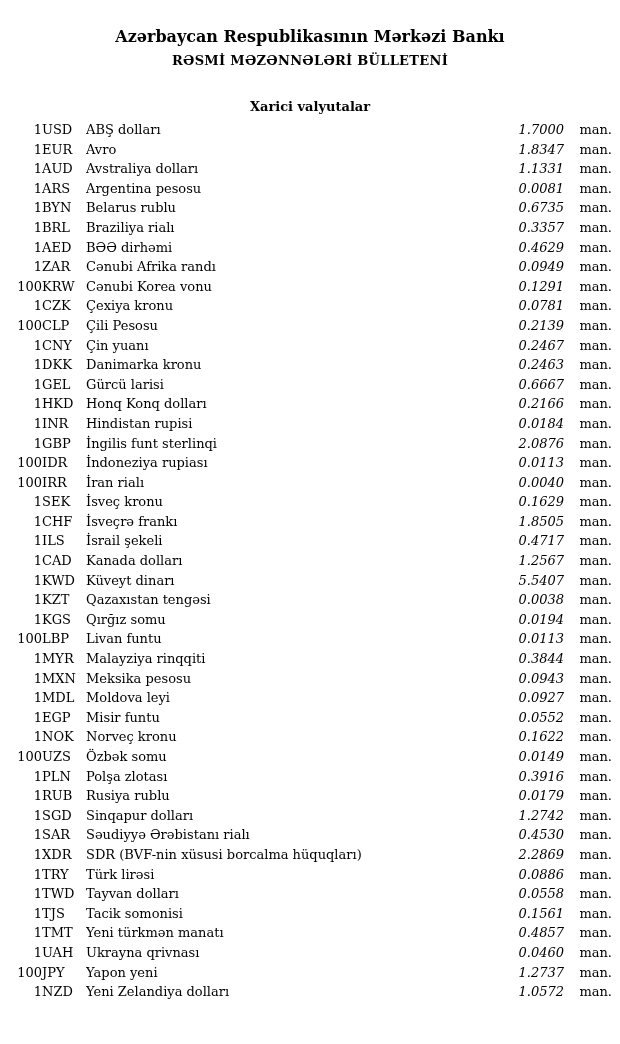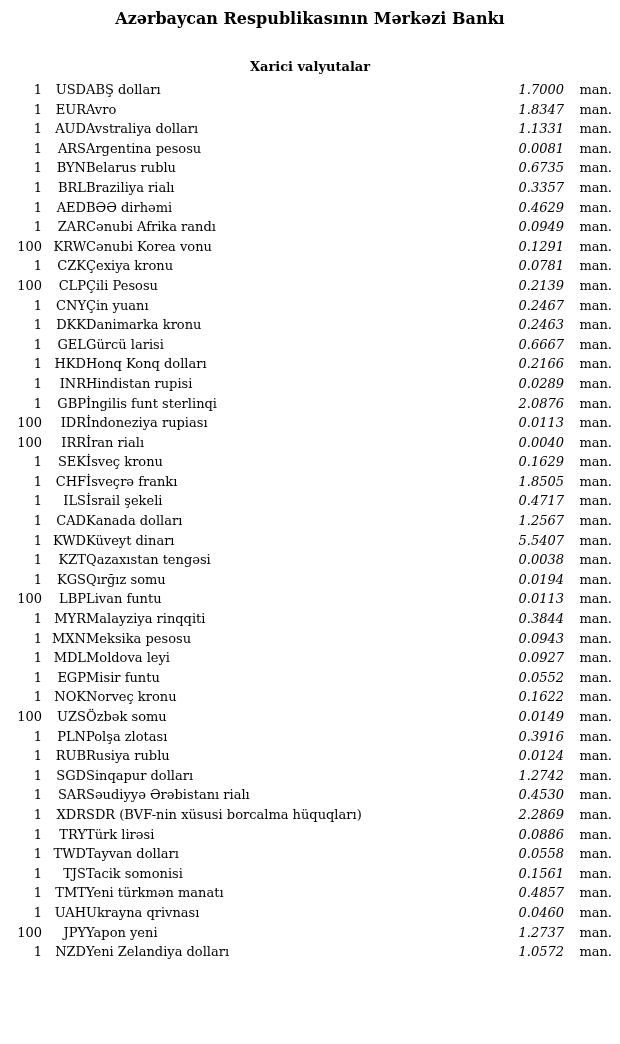--- a/index.html
+++ b/index.html
@@ -5,50 +5,51 @@
   * { box-sizing: border-box; }
   html, body { margin: 0; padding: 0; }
   body {
     width: 620px;
     height: 1044px;
     background: #ffffff;
     color: #000000;
     font-family: "DejaVu Serif", "Liberation Serif", serif;
     overflow: hidden;
   }
-  .header { text-align: center; padding-top: 9px; }
+  .header { text-align: center; padding-top: 27px; }
   .doc-title { font-size: 16px; font-weight: 700; line-height: 20px; }
   .date-line { font-size: 12px; font-weight: 700; margin-top: 6px; line-height: 15px; }
   .subtitle  { font-size: 12px; font-weight: 700; margin-top: 4px; line-height: 15px; }
   .bulletin-title { font-size: 13px; font-weight: 700; margin-top: 6px; line-height: 16px; letter-spacing: 0.3px; }
   .section-title { font-size: 13px; font-weight: 700; text-align: center; margin-top: 30px; line-height: 16px; }
   table.rates {
     width: 602px;
     margin: 5px 8px 0 10px;
     border-collapse: collapse;
     table-layout: fixed;
   }
   table.rates td {
     font-size: 13px;
     line-height: 19.6px;
     padding: 0;
     white-space: nowrap;
     vertical-align: baseline;
   }
   td.qty  { width: 32px; text-align: right; padding-right: 7px; }
-  td.code { width: 44px; text-align: right; }
+  td.code { width: 44px; text-align: left; }
   td.name { text-align: left; padding-left: 3px; overflow: hidden; }
   td.rate { width: 70px; text-align: right; font-weight: 400; font-style: italic; }
   td.unit { width: 48px; text-align: right; padding-left: 9px; }
 </style>
 </head>
 <body>
 
 <div class="header">
   <div class="doc-title">Azərbaycan Respublikasının Mərkəzi Bankı</div>
+  <div class="bulletin-title">RƏSMİ MƏZƏNNƏLƏRİ BÜLLETENİ</div>
 </div>
 
 <div class="section-title">Xarici valyutalar</div>
 
 <table class="rates">
   <tbody>
       <tr>
     <td class="qty">1</td>
     <td class="code">USD</td>
     <td class="name">ABŞ dolları</td>
@@ -150,21 +151,21 @@
     <td class="qty">1</td>
     <td class="code">HKD</td>
     <td class="name">Honq Konq dolları</td>
     <td class="rate">0.2166</td>
     <td class="unit">man.</td>
   </tr>
       <tr>
     <td class="qty">1</td>
     <td class="code">INR</td>
     <td class="name">Hindistan rupisi</td>
-    <td class="rate">0.0289</td>
+    <td class="rate">0.0184</td>
     <td class="unit">man.</td>
   </tr>
       <tr>
     <td class="qty">1</td>
     <td class="code">GBP</td>
     <td class="name">İngilis funt sterlinqi</td>
     <td class="rate">2.0876</td>
     <td class="unit">man.</td>
   </tr>
       <tr>
@@ -283,21 +284,21 @@
     <td class="qty">1</td>
     <td class="code">PLN</td>
     <td class="name">Polşa zlotası</td>
     <td class="rate">0.3916</td>
     <td class="unit">man.</td>
   </tr>
       <tr>
     <td class="qty">1</td>
     <td class="code">RUB</td>
     <td class="name">Rusiya rublu</td>
-    <td class="rate">0.0124</td>
+    <td class="rate">0.0179</td>
     <td class="unit">man.</td>
   </tr>
       <tr>
     <td class="qty">1</td>
     <td class="code">SGD</td>
     <td class="name">Sinqapur dolları</td>
     <td class="rate">1.2742</td>
     <td class="unit">man.</td>
   </tr>
       <tr>

